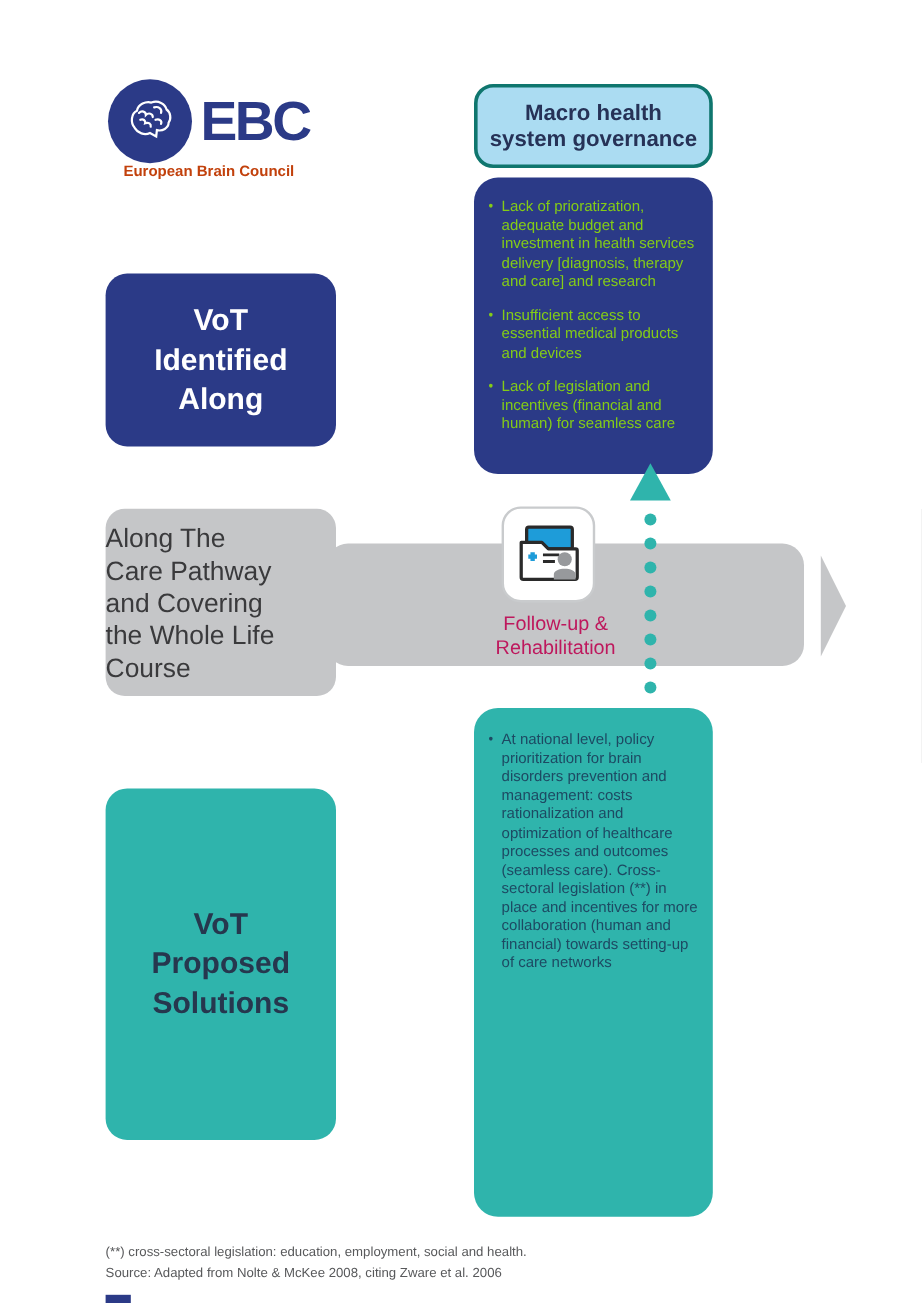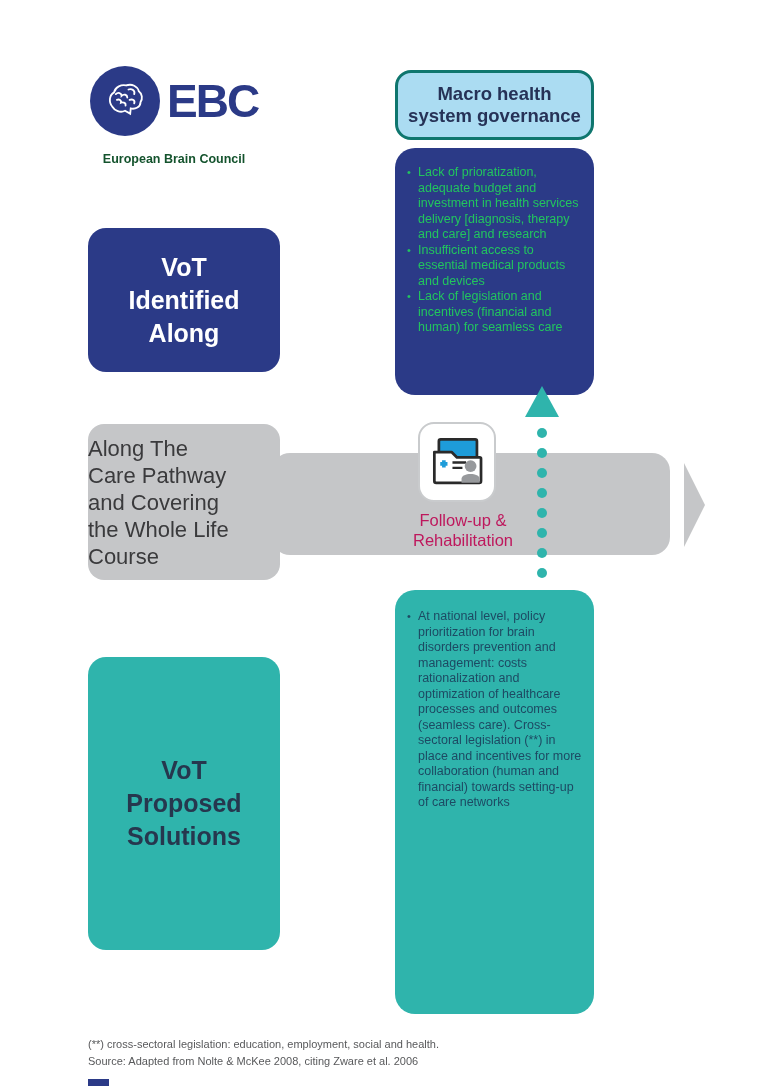--- a/index.html
+++ b/index.html
@@ -8,36 +8,36 @@
     font-family:"Liberation Sans", sans-serif;overflow:hidden;margin:0 auto;
   }
   .abs{position:absolute;}
 
   
   .logo{left:90px;top:66px;display:flex;flex-direction:column;align-items:center;}
   .logo-row{display:flex;align-items:center;gap:7px;}
   .logo-circle{width:70px;height:70px;border-radius:50%;background:#2B3A87;
     display:flex;align-items:center;justify-content:center;}
   .logo-abbr{color:#2B3A87;font-size:46px;font-weight:700;letter-spacing:-2px;line-height:1;}
-  .logo-name{color:#14532d;font-size:12.5px;font-weight:700;margin-top:16px;white-space:nowrap;}
+  .logo-name{color:#c2410c;font-size:12.5px;font-weight:700;margin-top:0;white-space:nowrap;}
 
   
   .macro-box{left:395px;top:70px;width:199px;height:70px;box-sizing:border-box;
     background:#ABDCF2;border:3px solid #0f766e;border-radius:16px;
     display:flex;align-items:center;justify-content:center;text-align:center;
     color:#263257;font-size:18.5px;font-weight:700;line-height:22px;padding:0 10px;}
 
   
   .issues-panel{left:395px;top:148px;width:199px;height:247px;box-sizing:border-box;
     background:#2B3A87;border-radius:20px;padding:17px 12px 0 10px;}
   ul.blist{margin:0;padding:0;list-style:none;font-size:12.5px;line-height:15.5px;}
   ul.blist li{position:relative;padding-left:13px;}
   ul.blist li::before{content:"•";position:absolute;left:2px;top:0;font-size:11px;}
-  .issues-panel ul.blist{color:#22c55e;}
-  .issues-panel li + li{}
+  .issues-panel ul.blist{color:#84cc16;}
+  .issues-panel li + li{margin-top:13px;}
 
   
   .identified-box{left:88px;top:228px;width:192px;height:144px;background:#2B3A87;
     border-radius:18px;display:flex;flex-direction:column;align-items:center;justify-content:center;
     color:#ffffff;font-size:25px;font-weight:700;line-height:33px;text-align:center;}
 
   
   .gray-band{left:272px;top:453px;width:398px;height:102px;background:#C5C6C8;border-radius:18px;z-index:1;}
   .band-arrow{left:684px;top:463px;width:0;height:0;z-index:1;
     border-top:42px solid transparent;border-bottom:42px solid transparent;border-left:21px solid #C5C6C8;}

